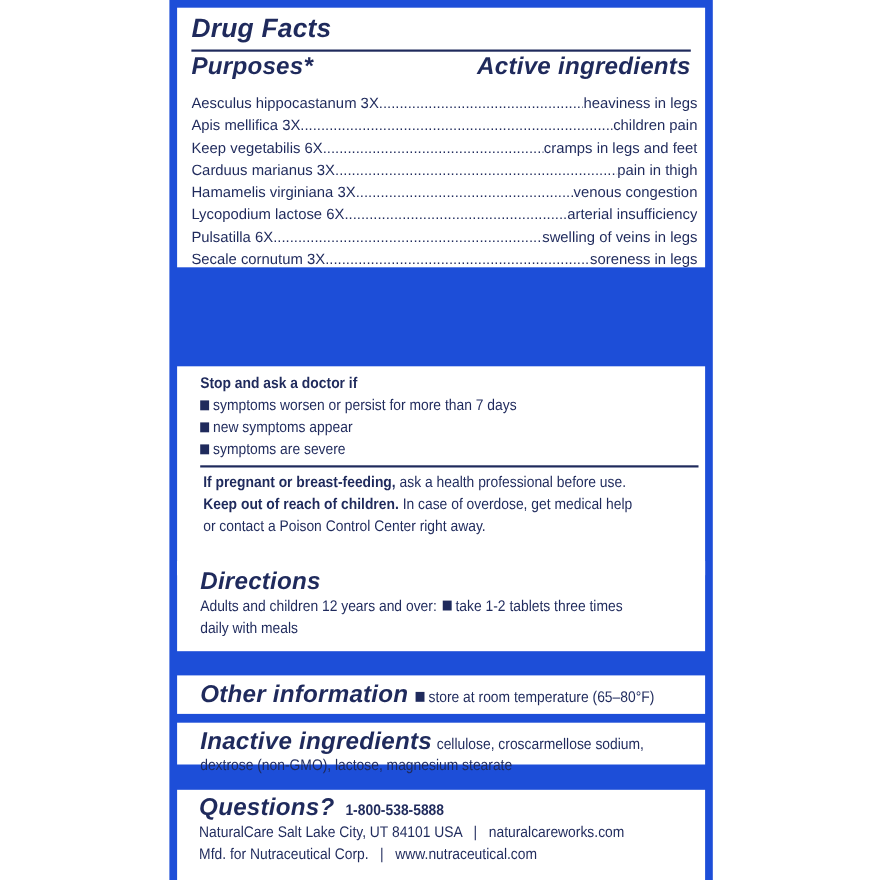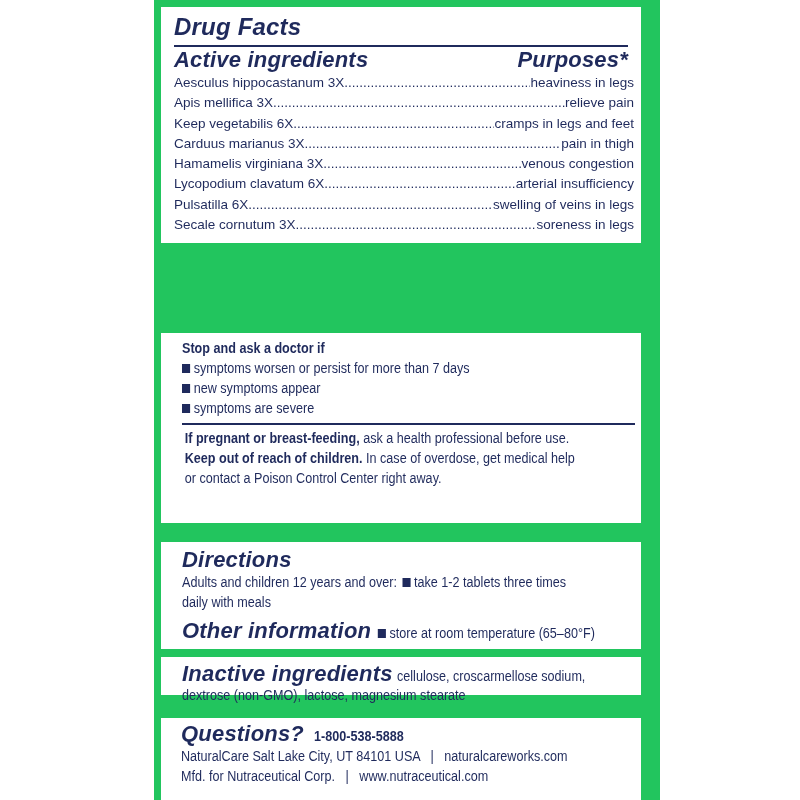--- a/index.html
+++ b/index.html
@@ -1,67 +1,67 @@
 <!DOCTYPE html>
 <html><head>
 <meta charset="utf-8">
 <style>
   html, body { margin:0; padding:0; background:#ffffff; }
   body { width:800px; height:800px; position:relative; overflow:hidden; font-family:"Liberation Sans", sans-serif; color:#1f2a5c; }
-  .frame { position:absolute; left:154px; top:0; width:494px; height:800px; background:#22c55e;padding-left:12px; }
+  .frame { position:absolute; left:154px; top:0; width:494px; height:800px; background:#1d4ed8; }
   .panel { position:absolute; left:7px; width:480px; background:#ffffff; box-sizing:border-box; padding:0 10px 0 13px; }
   .h-title { font-weight:bold; font-style:italic; font-size:22px; line-height:24px; color:#1f2a5c; letter-spacing:0.2px; }
   .rule { height:2px; background:#1f2a5c; }
   .body-text { font-family:"Liberation Sans", sans-serif; font-size:14px; line-height:19px; color:#1f2a5c; transform:scaleX(0.9); transform-origin:left; width:111%; }
   .row { display:flex; align-items:baseline; white-space:nowrap; overflow:hidden; }
   .row .dots { flex:1; overflow:hidden; white-space:nowrap; }
   .row .dots::before { content:"................................................................................................................................................"; }
   .sq { display:inline-block; width:9px; height:9px; background:#1f2a5c; margin:0 4px 0 2px; vertical-align:0px; }
   b { font-weight:bold; }
 </style>
 </head>
 <body>
 
 <div class="frame">
 
   <div class="panel" style="top:7px; height:236px; padding-top:6px;">
     <div class="h-title" style="font-size:24px; line-height:28px;">Drug Facts</div>
     <div class="rule" style="margin-top:4px; margin-right:3px;"></div>
     <div style="display:flex; justify-content:space-between; margin-top:1px; padding-right:3px;">
+      <span class="h-title">Purposes*</span>
       <span class="h-title">Active ingredients</span>
-      <span class="h-title">Purposes*</span>
     </div>
-    <div class="body-text" style="margin-top:1px; width:460px; transform:none; font-size:13.5px; line-height:20.3px;">
+    <div class="body-text" style="margin-top:12px; width:460px; transform:none; font-size:13.5px; line-height:20.3px;">
       <div class="row">
           <span>Aesculus hippocastanum 3X</span>
           <span class="dots"></span>
           <span>heaviness in legs</span>
         </div>
       <div class="row">
           <span>Apis mellifica 3X</span>
           <span class="dots"></span>
-          <span>relieve pain</span>
+          <span>children pain</span>
         </div>
       <div class="row">
           <span>Keep vegetabilis 6X</span>
           <span class="dots"></span>
           <span>cramps in legs and feet</span>
         </div>
       <div class="row">
           <span>Carduus marianus 3X</span>
           <span class="dots"></span>
           <span>pain in thigh</span>
         </div>
       <div class="row">
           <span>Hamamelis virginiana 3X</span>
           <span class="dots"></span>
           <span>venous congestion</span>
         </div>
       <div class="row">
-          <span>Lycopodium clavatum 6X</span>
+          <span>Lycopodium lactose 6X</span>
           <span class="dots"></span>
           <span>arterial insufficiency</span>
         </div>
       <div class="row">
           <span>Pulsatilla 6X</span>
           <span class="dots"></span>
           <span>swelling of veins in legs</span>
         </div>
       <div class="row">
           <span>Secale cornutum 3X</span>
@@ -80,21 +80,21 @@
       <div><span class="sq" style="margin-left:0;"></span><span>symptoms are severe</span></div>
     </div>
     <div class="rule" style="margin-top:5px; height:2px;"></div>
     <div class="body-text" style="margin-top:3px; padding-left:3px; line-height:20px;">
       <div><b>If pregnant or breast-feeding,</b><span> ask a health professional before use.</span></div>
       <div><b>Keep out of reach of children.</b><span> In case of overdose, get medical help</span></div>
       <div>or contact a Poison Control Center right away.</div>
     </div>
   </div>
 
-  <div class="panel" style="top:542px; height:82px; padding-top:6px; padding-left:21px;">
+  <div class="panel" style="top:510px; height:82px; padding-top:6px; padding-left:21px;">
     <div class="h-title">Directions</div>
     <div class="body-text" style="line-height:20px;">
       <div><span>Adults and children 12 years and over:</span> <span class="sq"></span><span>take 1-2 tablets three times</span></div>
       <div>daily with meals</div>
     </div>
   </div>
 
   <div class="panel" style="top:614px; height:35px; padding-top:5px; padding-left:21px; white-space:nowrap;">
     <span class="h-title">Other information</span>
     <span class="body-text" style="display:inline-block; width:auto; transform:scaleX(0.9);"><span class="sq"></span><span>store at room temperature (65–80°F)</span></span>

